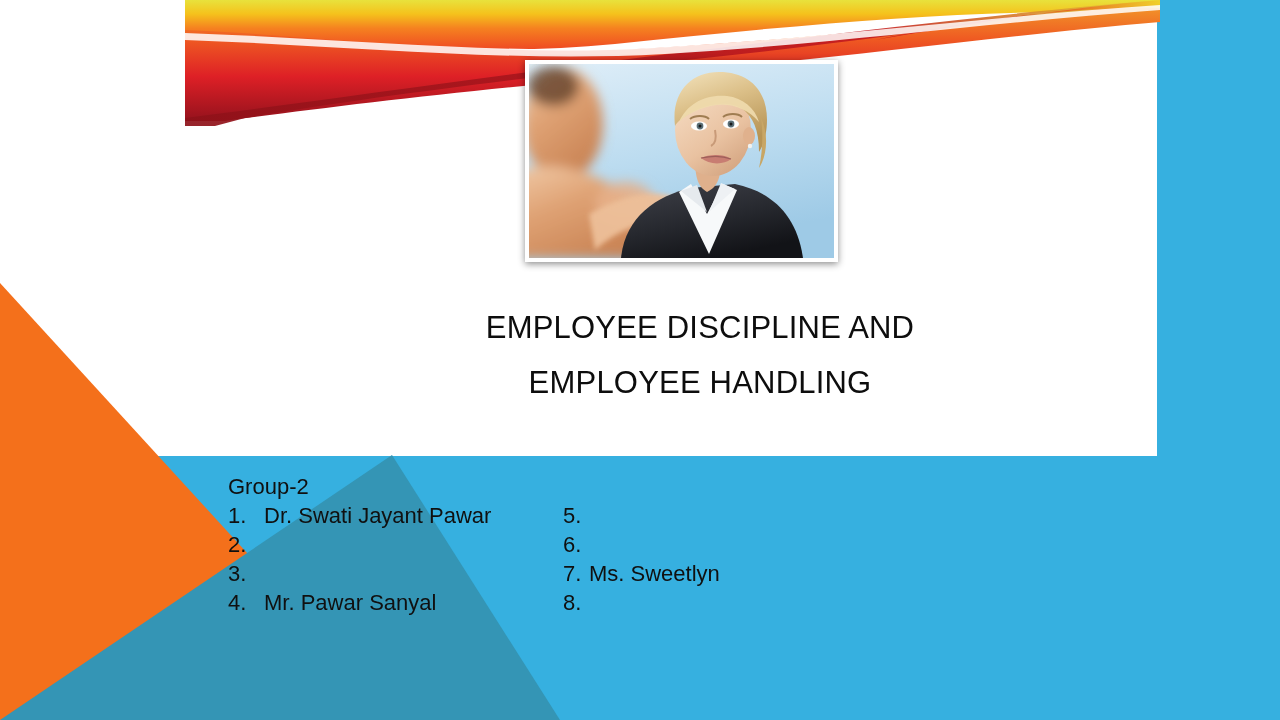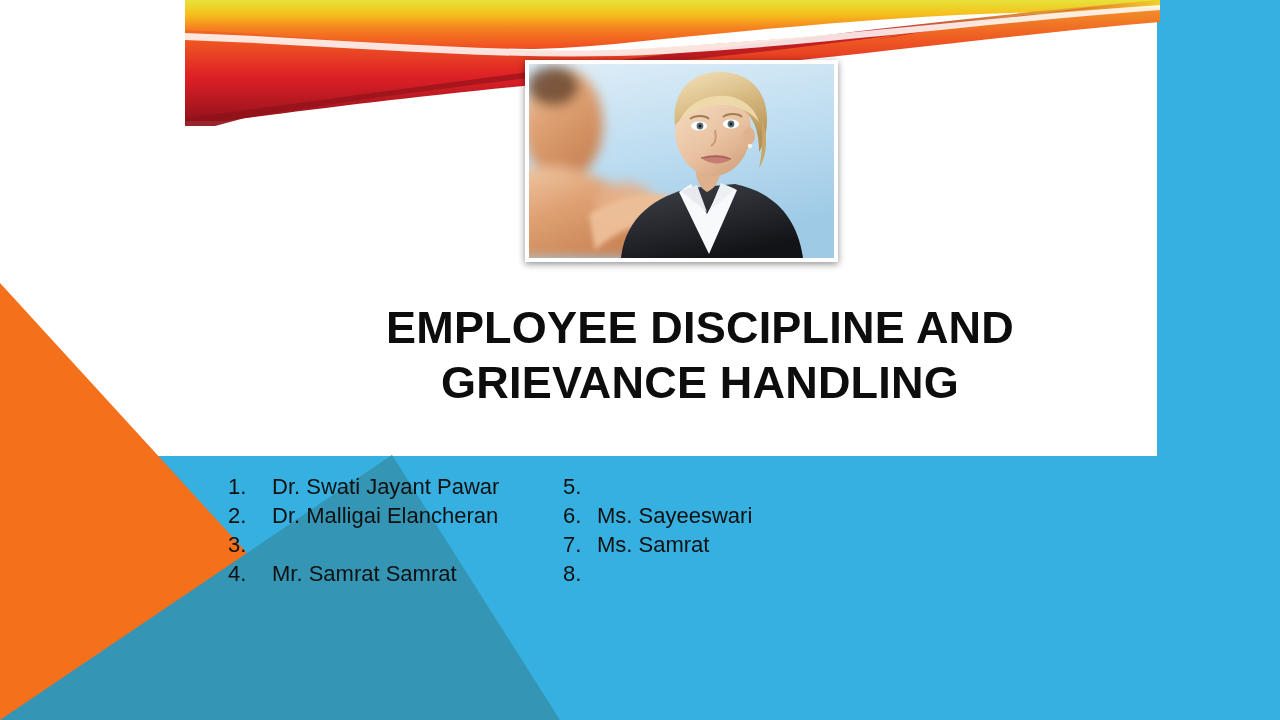--- a/index.html
+++ b/index.html
@@ -89,43 +89,43 @@
   }
   #photo-frame svg { display: block; width: 100%; height: 100%; }
 
   
   #slide-title {
     left: 250px;
     top: 300px;
     width: 900px;
     text-align: center;
     color: #0d0d0d;
-    font-weight: bold;
-    font-size: 45px;
+    font-weight: normal;
+    font-size: 31px;
     line-height: 55px;
     letter-spacing: 0.2px;
   }
   #slide-title .title-line { display: block; white-space: nowrap; }
 
   
   #roster {
     left: 228px;
     top: 472px;
     width: 700px;
     color: #101010;
     font-size: 22px;
     line-height: 29px;
   }
   #roster-heading { display: block; }
   .roster-row { display: flex; }
   .roster-col-left  { width: 335px; display: flex; }
   .roster-col-right { display: flex; }
   .item-num   { width: 36px; flex: none; }
   .item-num-r { width: 26px; flex: none; }
-  .item-name  { white-space: nowrap; margin-left: 8px; }
+  .item-name  { white-space: nowrap; }
 </style>
 </head>
 <body>
 
 <div id="slide">
 
   <div class="layer" id="blue-right-band"></div>
   <div class="layer" id="blue-bottom-field"></div>
   <div class="layer" id="white-card"></div>
   <div class="layer" id="orange-wedge"></div>
@@ -254,60 +254,59 @@
       <path d="M172,94 C180,90 196,90 202,95 C195,101 180,101 172,94 Z" fill="#c87d72"></path>
       <path d="M172,94 C182,92 194,92 202,95" stroke="#9c5d58" stroke-width="1.2" fill="none"></path>
 
       <ellipse cx="220" cy="72" rx="6" ry="9" fill="#e0b18d"></ellipse>
       <circle cx="221" cy="82" r="2.2" fill="#f2f2ef"></circle>
     </svg>
   </div>
 
   <div class="layer" id="slide-title">
     <span class="title-line">EMPLOYEE DISCIPLINE AND</span>
-    <span class="title-line">GRIEVANCE HANDLING</span>
+    <span class="title-line">EMPLOYEE HANDLING</span>
   </div>
 
   <div class="layer" id="roster">
+    <span id="roster-heading">Group-2</span>
 
     <div class="roster-row">
       <div class="roster-col-left">
         <span class="item-num">1.</span>
         <span class="item-name">Dr. Swati Jayant Pawar</span>
       </div>
       <div class="roster-col-right">
         <span class="item-num-r">5.</span>
       </div>
     </div>
 
     <div class="roster-row">
       <div class="roster-col-left">
         <span class="item-num">2.</span>
-        <span class="item-name">Dr. Malligai Elancheran</span>
       </div>
       <div class="roster-col-right">
         <span class="item-num-r">6.</span>
-        <span class="item-name">Ms. Sayeeswari</span>
       </div>
     </div>
 
     <div class="roster-row">
       <div class="roster-col-left">
         <span class="item-num">3.</span>
       </div>
       <div class="roster-col-right">
         <span class="item-num-r">7.</span>
-        <span class="item-name">Ms. Samrat</span>
+        <span class="item-name">Ms. Sweetlyn</span>
       </div>
     </div>
 
     <div class="roster-row">
       <div class="roster-col-left">
         <span class="item-num">4.</span>
-        <span class="item-name">Mr. Samrat Samrat</span>
+        <span class="item-name">Mr. Pawar Sanyal</span>
       </div>
       <div class="roster-col-right">
         <span class="item-num-r">8.</span>
       </div>
     </div>
   </div>
 
 </div>
 
 </body></html>

